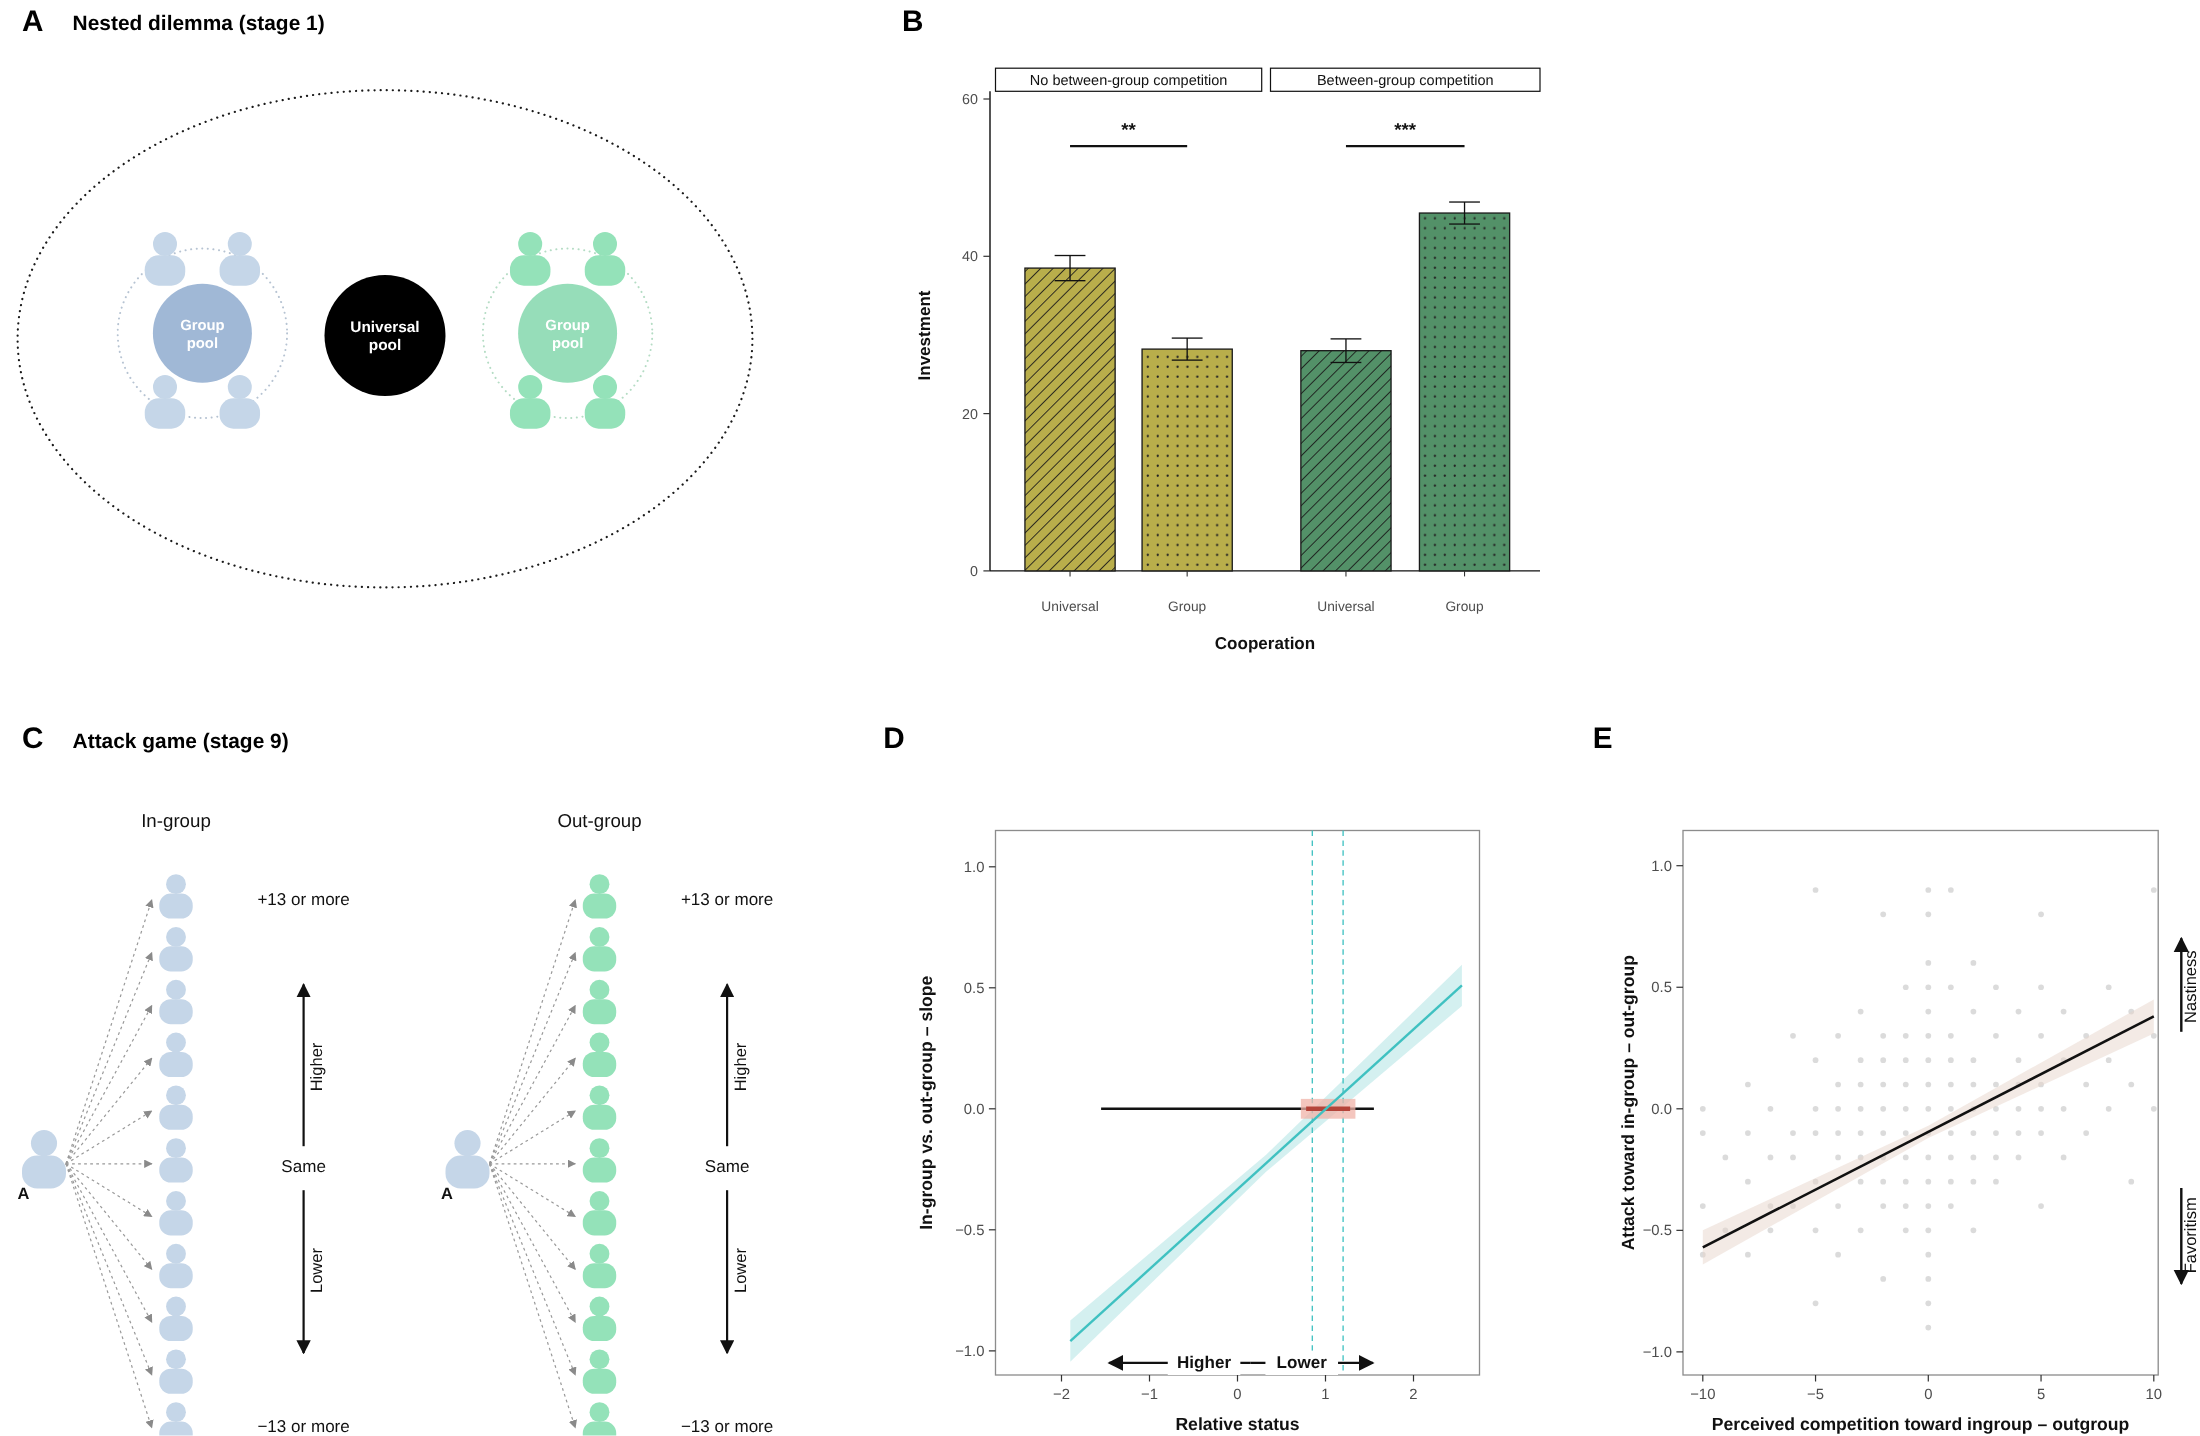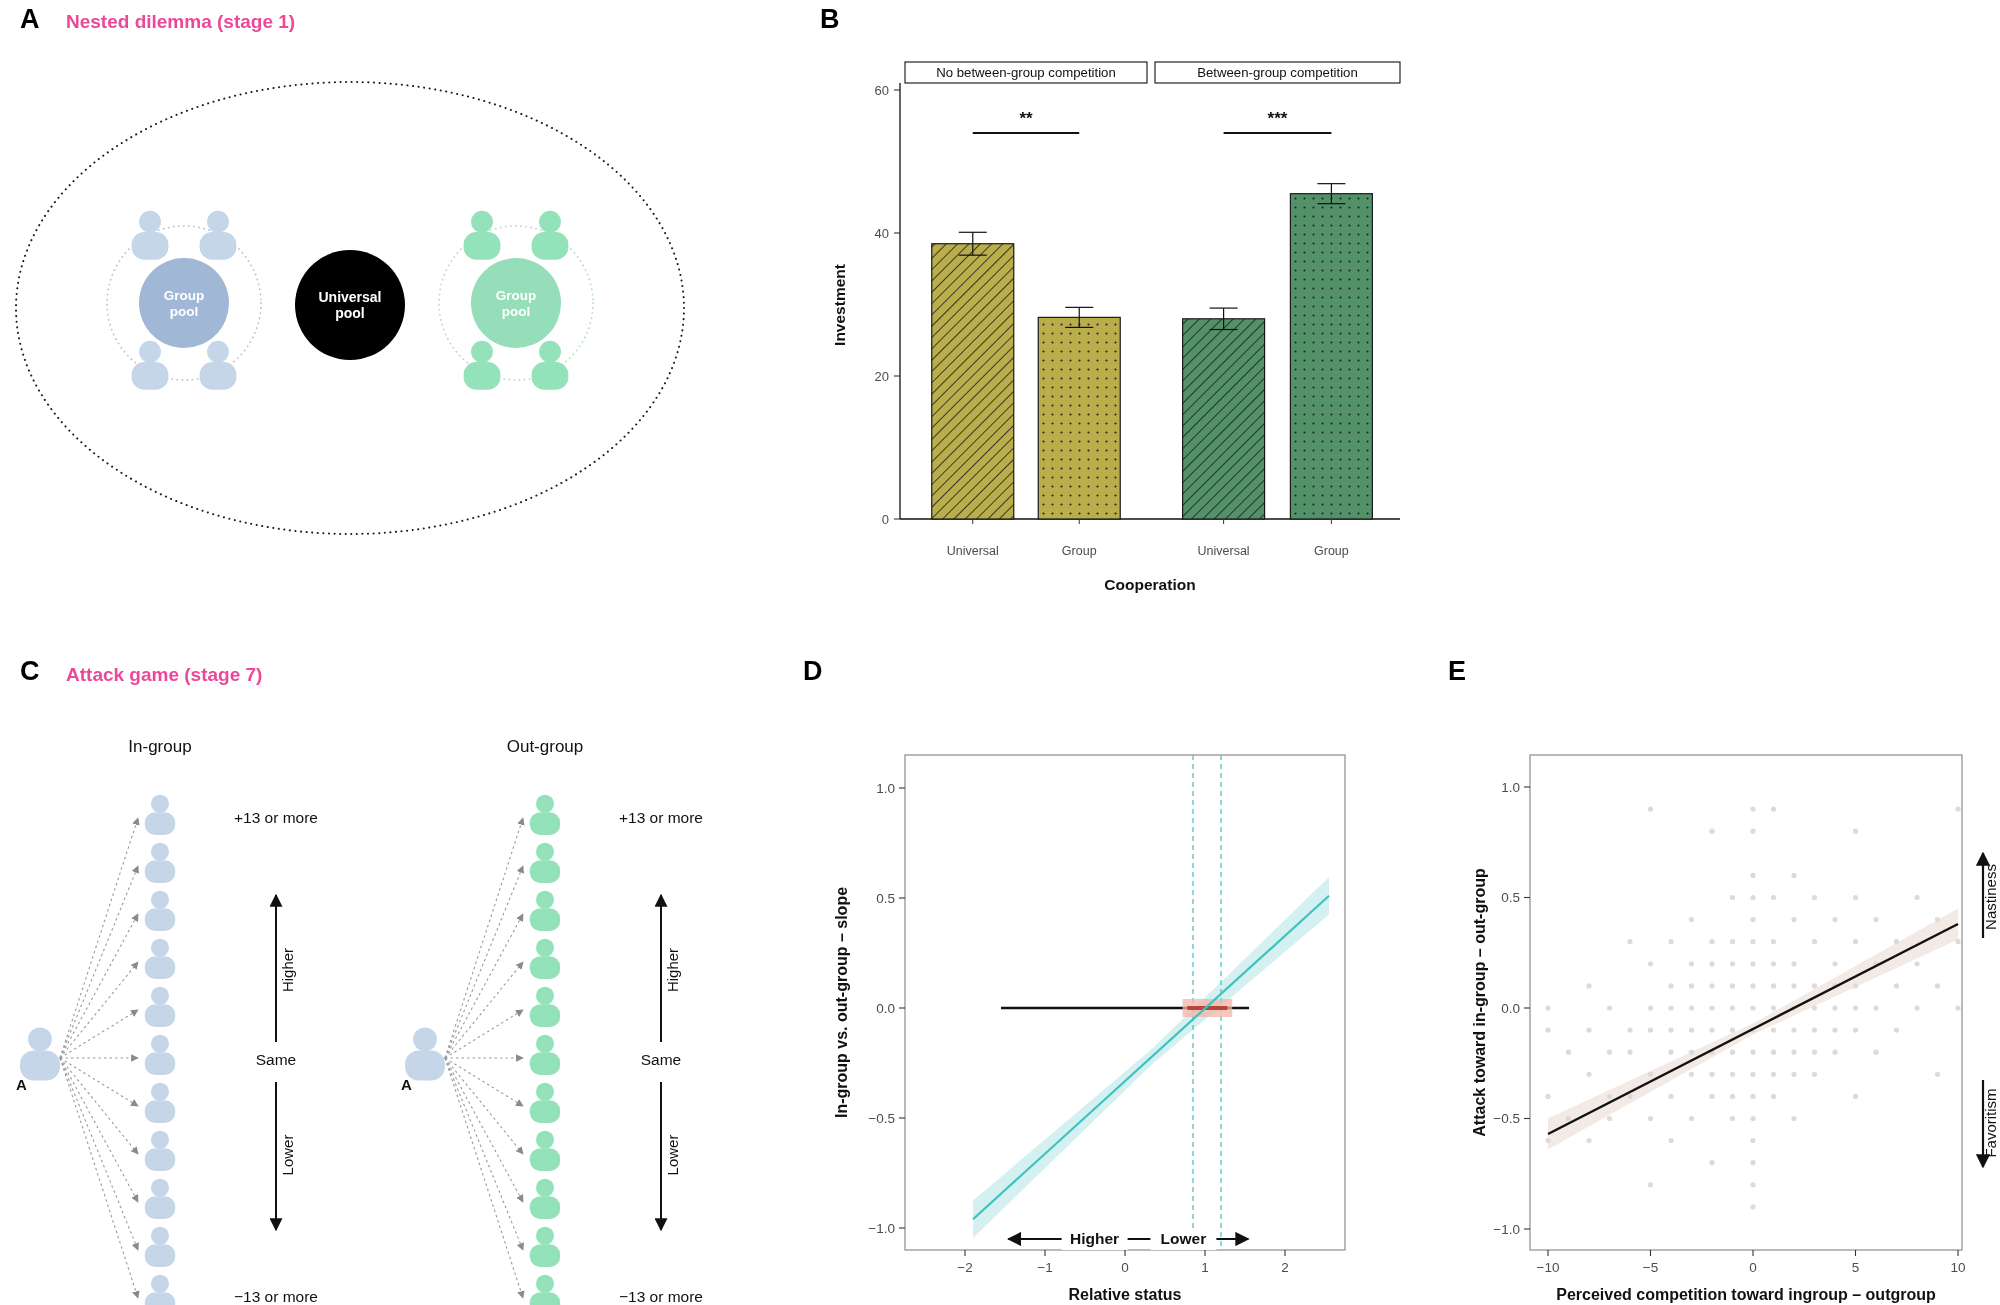--- a/index.html
+++ b/index.html
@@ -1,32 +1,32 @@
 <!DOCTYPE html>
 <html><head>
 <meta charset="utf-8">
 <style>
   html,body{margin:0;padding:0;}
   body{
     width:2000px;height:1305px;position:relative;overflow:hidden;
     background:#ffffff;font-family:"Liberation Sans",sans-serif;
   }
   .panel-label{position:absolute;font-size:27px;font-weight:bold;color:#000;}
-  .panel-title{position:absolute;font-size:19px;font-weight:bold;color:#ec4899;}
+  .panel-title{position:absolute;font-size:19px;font-weight:bold;color:#000000;}
   svg{position:absolute;overflow:visible;}
   svg text{font-family:"Liberation Sans",sans-serif;}
 </style>
 </head>
 <body>
 
 <div class="panel-label" style="left:20px;top:4px">A</div>
 <div class="panel-title" style="left:66px;top:11px">Nested dilemma (stage 1)</div>
 <div class="panel-label" style="left:820px;top:4px">B</div>
 <div class="panel-label" style="left:20px;top:656px">C</div>
-<div class="panel-title" style="left:66px;top:664px">Attack game (stage 7)</div>
+<div class="panel-title" style="left:66px;top:664px">Attack game (stage 9)</div>
 <div class="panel-label" style="left:803px;top:656px">D</div>
 <div class="panel-label" style="left:1448px;top:656px">E</div>
 
 <svg id="svgA" style="left:8px;top:60px" width="700" height="500">
     <ellipse cx="342" cy="248" rx="334" ry="226" fill="none" stroke="#1a1a1a" stroke-width="2" stroke-dasharray="0.1 5.5" stroke-linecap="round"></ellipse>
     <circle cx="176" cy="243" r="77" fill="none" stroke="#b6c3d2" stroke-width="1.8" stroke-dasharray="0.1 5" stroke-linecap="round"></circle>
     <g transform="translate(142,179) scale(1.15)">
       <circle cx="0" cy="-15" r="9.5" fill="#c5d6e8"></circle>
       <rect x="-16" y="-6" width="32" height="24" rx="11" fill="#c5d6e8"></rect>
     </g>

